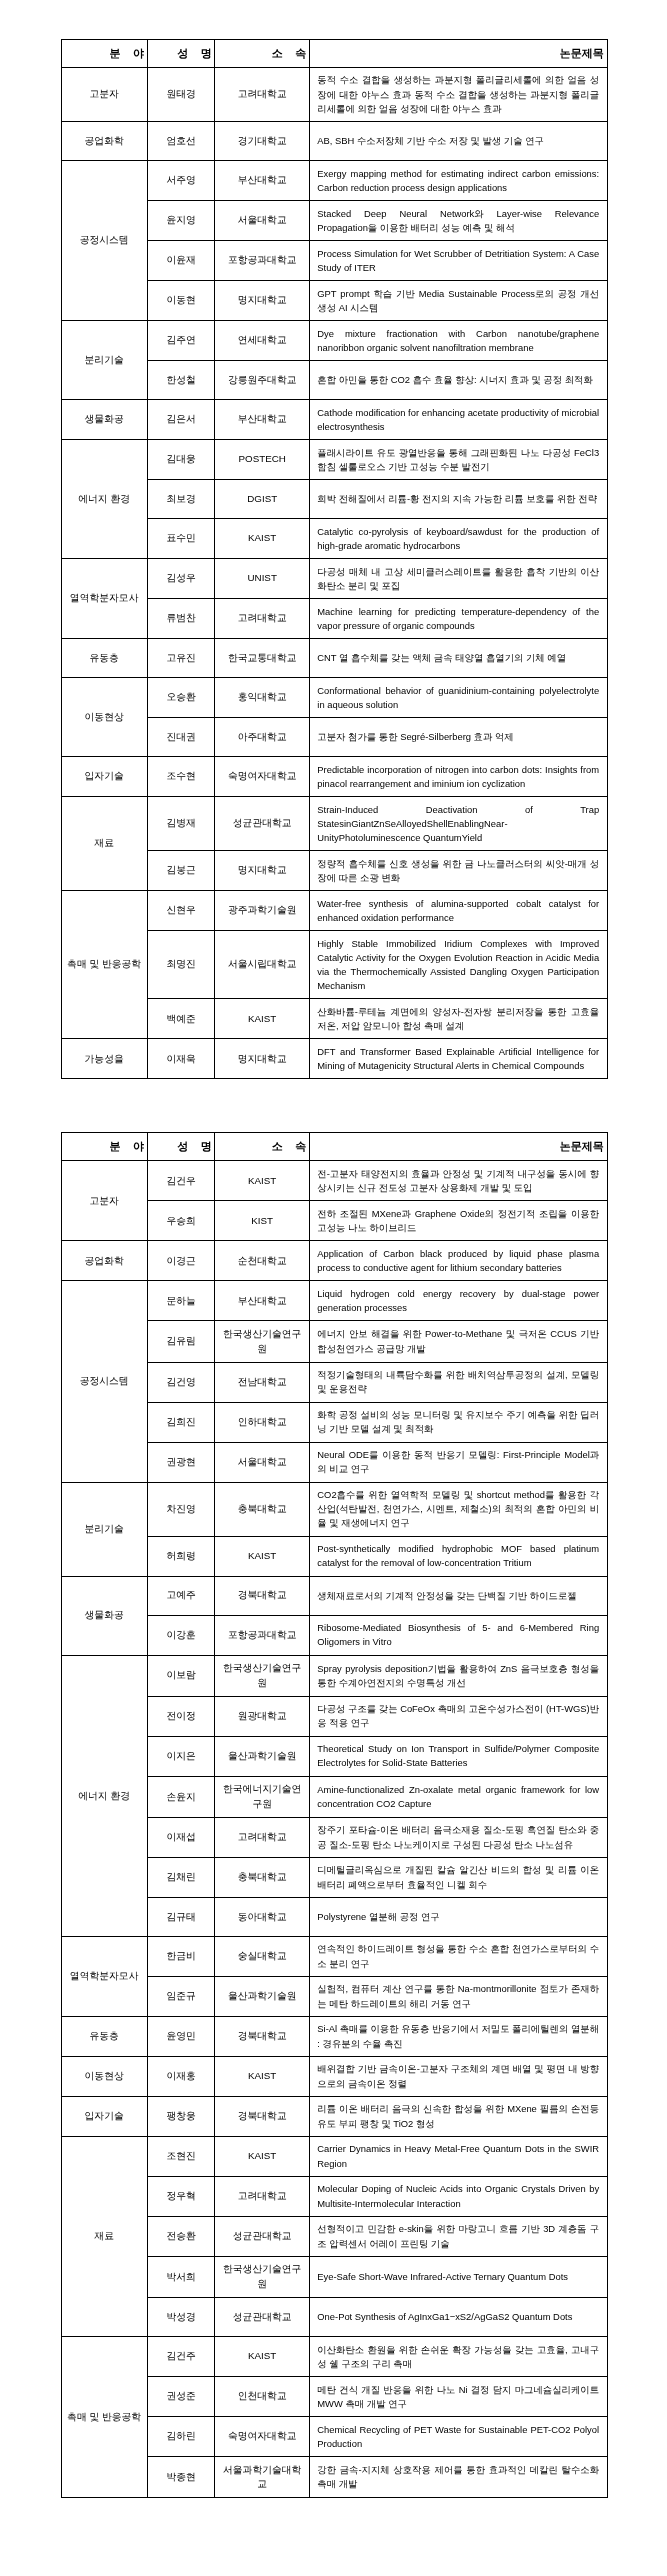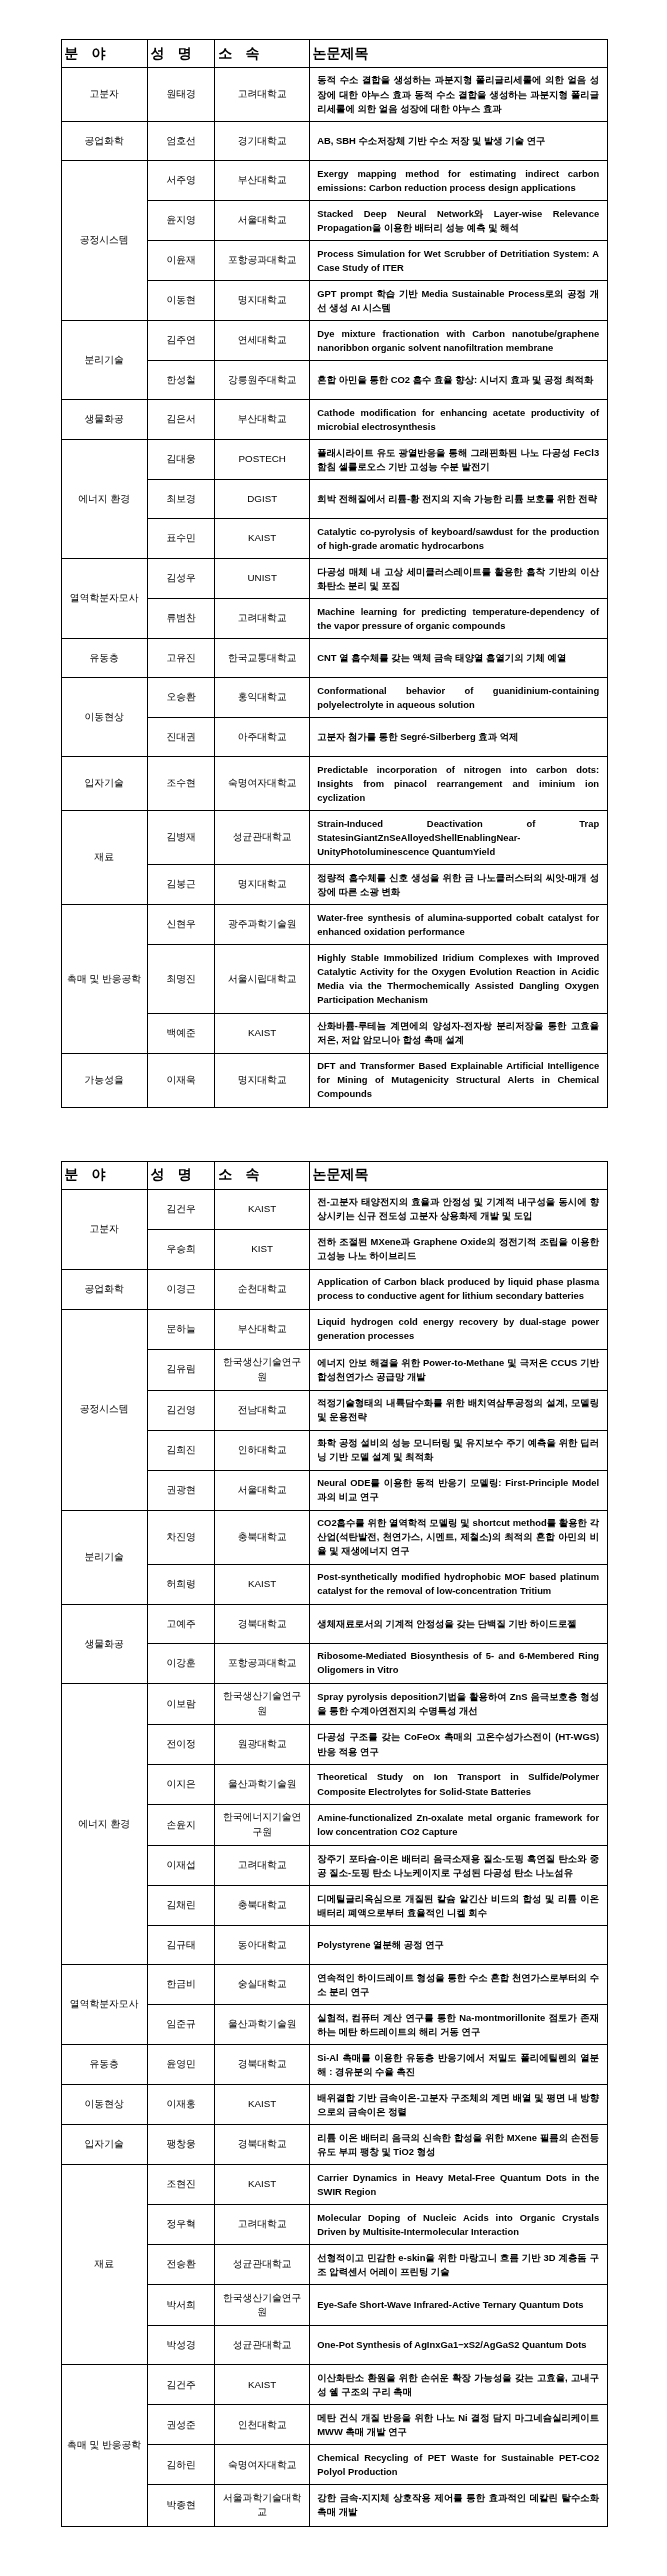--- a/index.html
+++ b/index.html
@@ -43,43 +43,42 @@
   }
   .award-table th,
   .award-table td {
     border: 1.3px solid #000000;
     vertical-align: middle;
     box-sizing: border-box;
   }
   .award-table th {
     height: 28px;
     padding: 4px 2.7px;
-    font-size: 14px;
+    font-size: 11px;
     font-weight: 700;
-    text-align: left;
+    text-align: right;
     word-spacing: 9.4px;
   }
   .award-table td {
     height: 39px;
     padding: 5.4px 5.4px;
     line-height: 1.5;
   }
   .award-table td.field,
   .award-table td.name,
   .award-table td.affil {
     text-align: center;
     font-size: 9.8px;
   }
   .award-table td.paper {
     text-align: justify;
     text-justify: inter-word;
     padding: 5.4px 7.4px;
     overflow-wrap: break-word;
     word-break: break-word;
-    font-weight: bold;
   }
 </style>
 </head>
 <body>
 
 <div class="page">
 
   <section class="doc-section">
     <table class="award-table">
       <colgroup>

